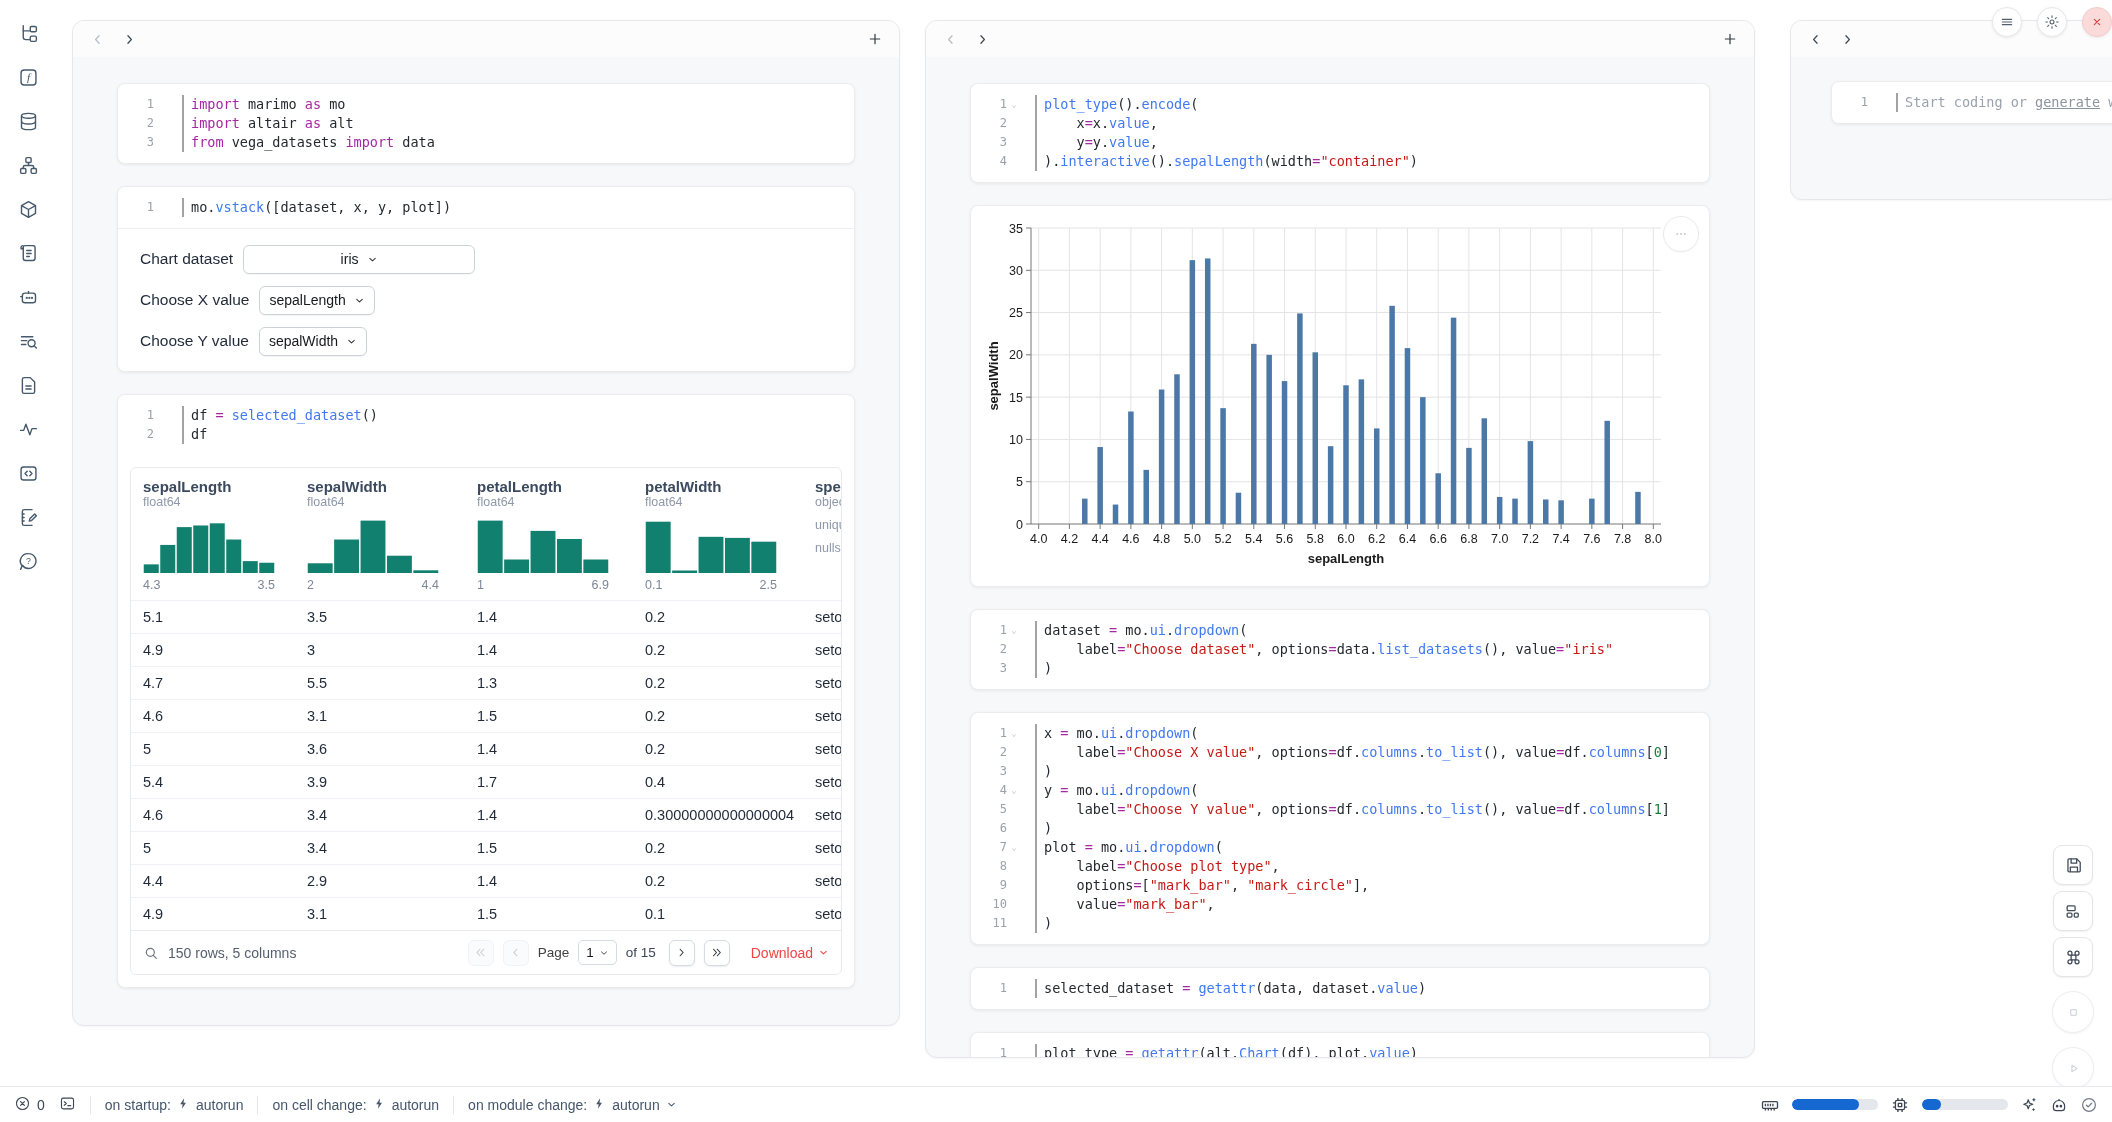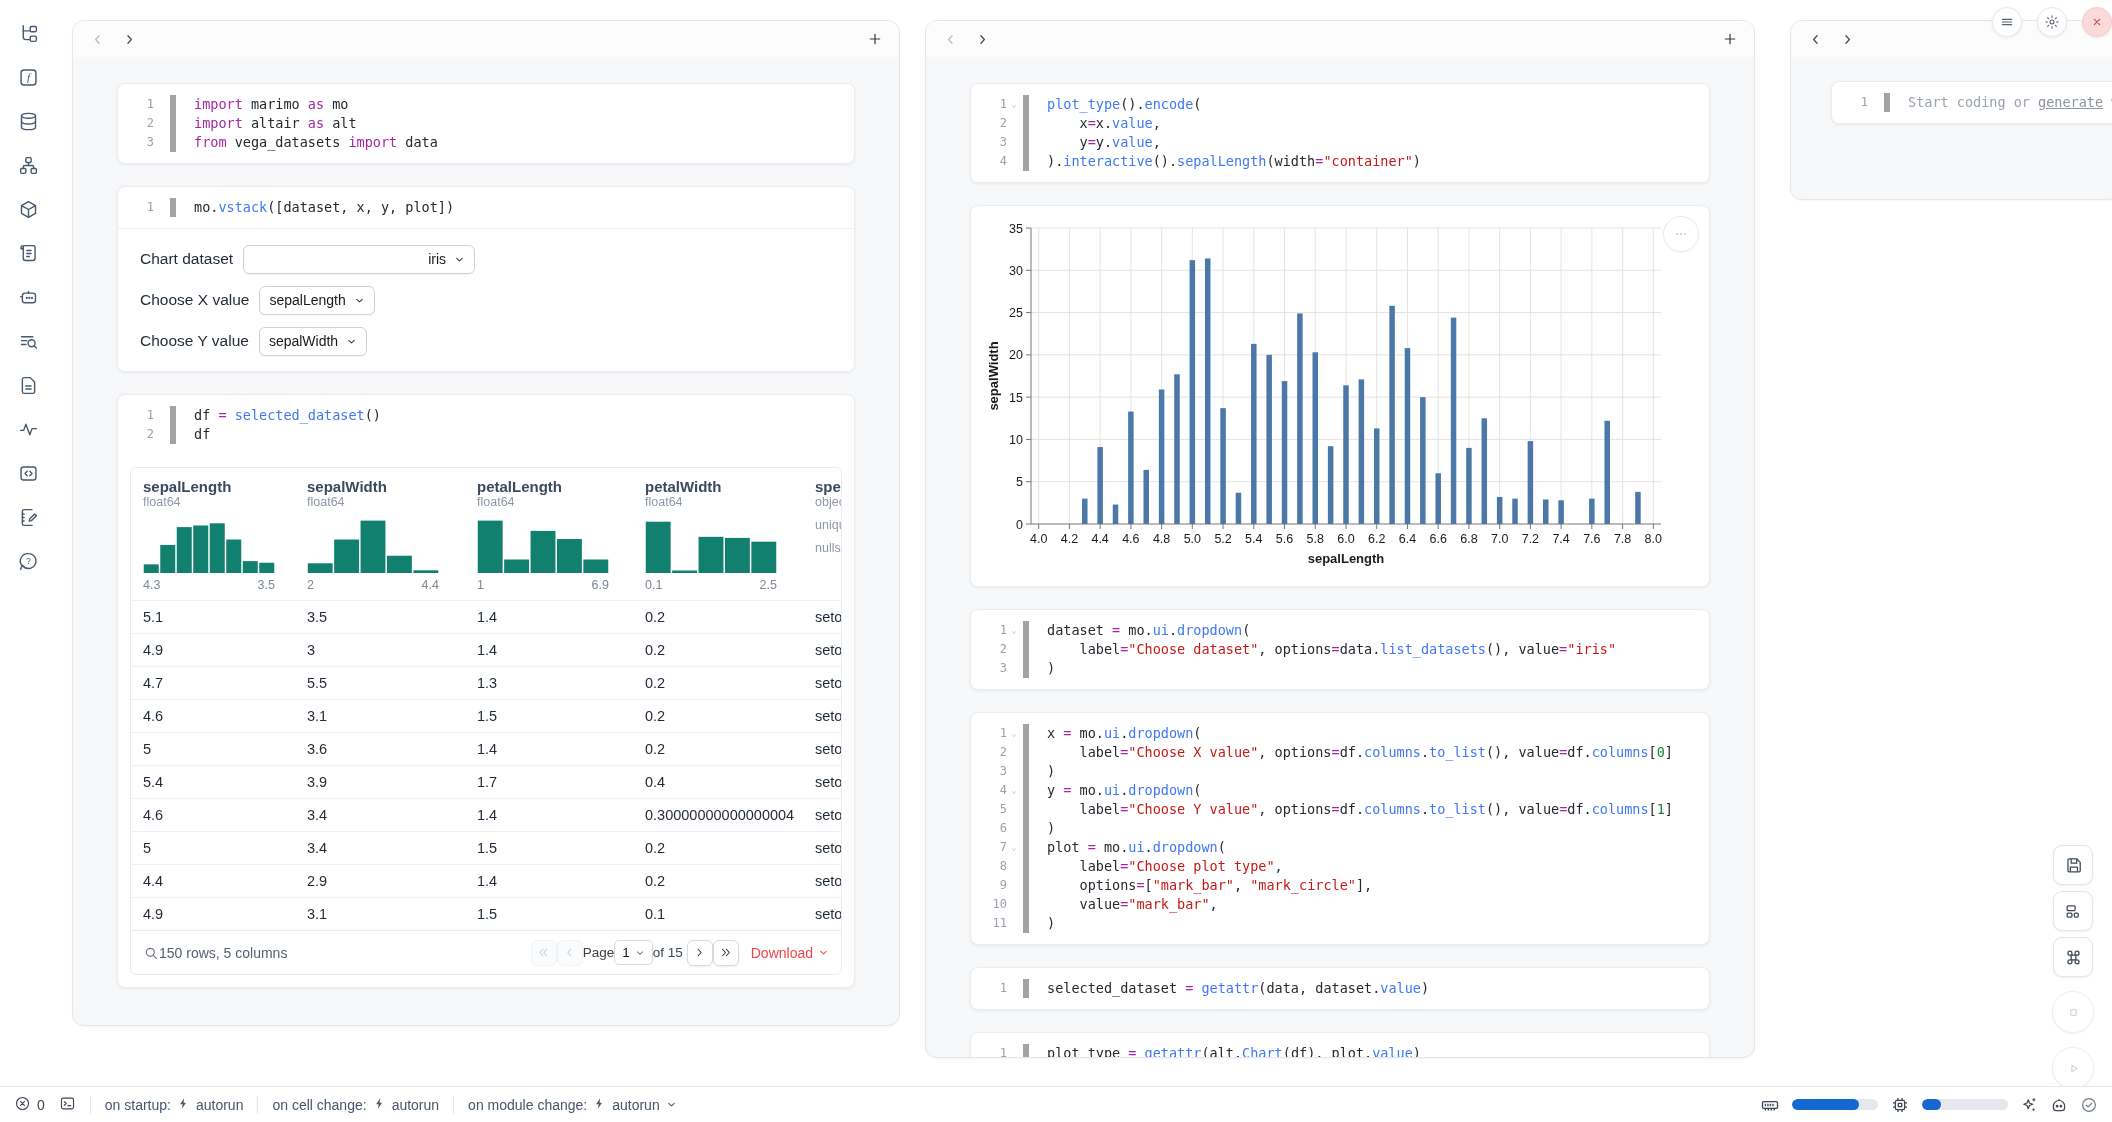--- a/index.html
+++ b/index.html
@@ -21,46 +21,46 @@
 .head-spacer{flex:1}
 .add-btn{width:24px;height:24px;display:flex;align-items:center;justify-content:center;color:#2f3842;cursor:pointer}
 .add-btn svg{width:16px;height:16px}
 .panel-body{padding:26px 44px;overflow:hidden}
 
 .cell{background:#fff;border:1px solid #ececef;border-radius:8px;box-shadow:0 1px 3px rgba(20,30,50,.07);margin-bottom:22px;overflow:hidden}
 .code-block{padding:11px 0;font-family:"DejaVu Sans Mono",monospace;font-size:13.5px;line-height:19px}
 .cl{display:flex}
 .g{width:36px;text-align:right;color:#9aa1ab;font-size:12px;flex:none}
 .fold{width:14px;text-align:center;color:#c3c9cf;font-size:9px;flex:none;line-height:19px}
-.src{border-left:6px solid #a3a3a3;padding-left:18px;margin-left:2px;white-space:pre;color:#24292f;flex:1;overflow:hidden}
+.src{border-left:2px solid #a3a3a3;padding-left:7px;margin-left:14px;white-space:pre;color:#24292f;flex:1;overflow:hidden}
 .tk-kw{color:#a626a4}
 .tk-fn{color:#4078f2}
 .tk-str{color:#c41a16}
 .tk-num{color:#1a7f37}
 .tk-pl{color:#24292f}
 
 .cell-output{border-top:1px solid #f0f0f2;padding:15px 22px;display:flex;flex-direction:column;gap:11px;background:#fff}
 .ctrl-row{display:flex;align-items:center;gap:10px;height:30px}
 .ctrl-label{font-size:15.5px;color:#1f2937}
-.select{height:29px;border:1px solid #cdd2d9;border-radius:6px;background:#fff;display:inline-flex;align-items:center;justify-content:flex-end;gap:8px;padding:0 9px;box-shadow:0 1px 1px rgba(0,0,0,.04);font-size:14px;color:#16191d;min-width:104px;cursor:pointer}
+.select{height:29px;border:1px solid #cdd2d9;border-radius:6px;background:#fff;display:inline-flex;align-items:center;justify-content:center;gap:8px;padding:0 9px;box-shadow:0 1px 1px rgba(0,0,0,.04);font-size:14px;color:#16191d;min-width:104px;cursor:pointer}
 .select.wide{width:232px}
 .sel-chev{display:flex}
 .sel-chev svg{width:11px;height:11px;color:#333}
 
 .table-wrap{margin:12px 12px 12px;border:1px solid #e7ebef;border-radius:6px;overflow:hidden;background:#fff}
 .tgrid-h{display:grid;grid-template-columns:164px 170px 168px 170px 1fr;padding:10px 0 8px}
 .th-col{padding:0 12px;overflow:hidden}
 .th-name{font-size:15px;font-weight:bold;color:#3b4a5e;white-space:nowrap}
 .th-type{font-size:12.5px;color:#8e98a8;margin-top:0;white-space:nowrap}
 .th-hist{margin-top:10px;display:block}
 .th-minmax{display:flex;justify-content:space-between;color:#7d8796;font-size:12.5px;margin-top:5px;width:132px}
 .th-meta{font-size:12.5px;color:#8e98a8;margin-top:9px;white-space:nowrap}
 .tr{display:grid;grid-template-columns:164px 170px 168px 170px 1fr;height:33px;align-items:center;border-top:1px solid #eef1f5;font-size:14.5px;color:#1f2937;background:#fff}
 .td{padding:0 12px;white-space:nowrap;overflow:hidden}
-.tfoot{display:flex;align-items:center;border-top:1px solid #e7ebef;height:44px;padding:0 12px;}
+.tfoot{display:flex;align-items:center;border-top:1px solid #e7ebef;height:44px;padding:0 12px;gap:9px}
 .tfoot-search{color:#6b7280;display:flex}
 .tfoot-search svg{width:16px;height:16px}
 .summary{color:#55606e;font-size:14px}
 .tfoot-spacer{flex:1}
 .pg-btn{width:26px;height:26px;border-radius:6px;display:flex;align-items:center;justify-content:center;cursor:pointer}
 .pg-btn svg{width:13px;height:13px}
 .pg-disabled{color:#c4cad2;background:#fafbfc;border:1px solid #f0f2f4}
 .pg-enabled{color:#2b3440;background:#fff;border:1px solid #d6dbe1;box-shadow:0 1px 2px rgba(0,0,0,.07)}
 .page-label{font-size:13.5px;color:#404040;}
 .page-select{height:25px;border:1px solid #d6dbe1;border-radius:5px;display:inline-flex;align-items:center;gap:5px;padding:0 7px;font-size:13.5px;color:#16191d;background:#fff;cursor:pointer}

